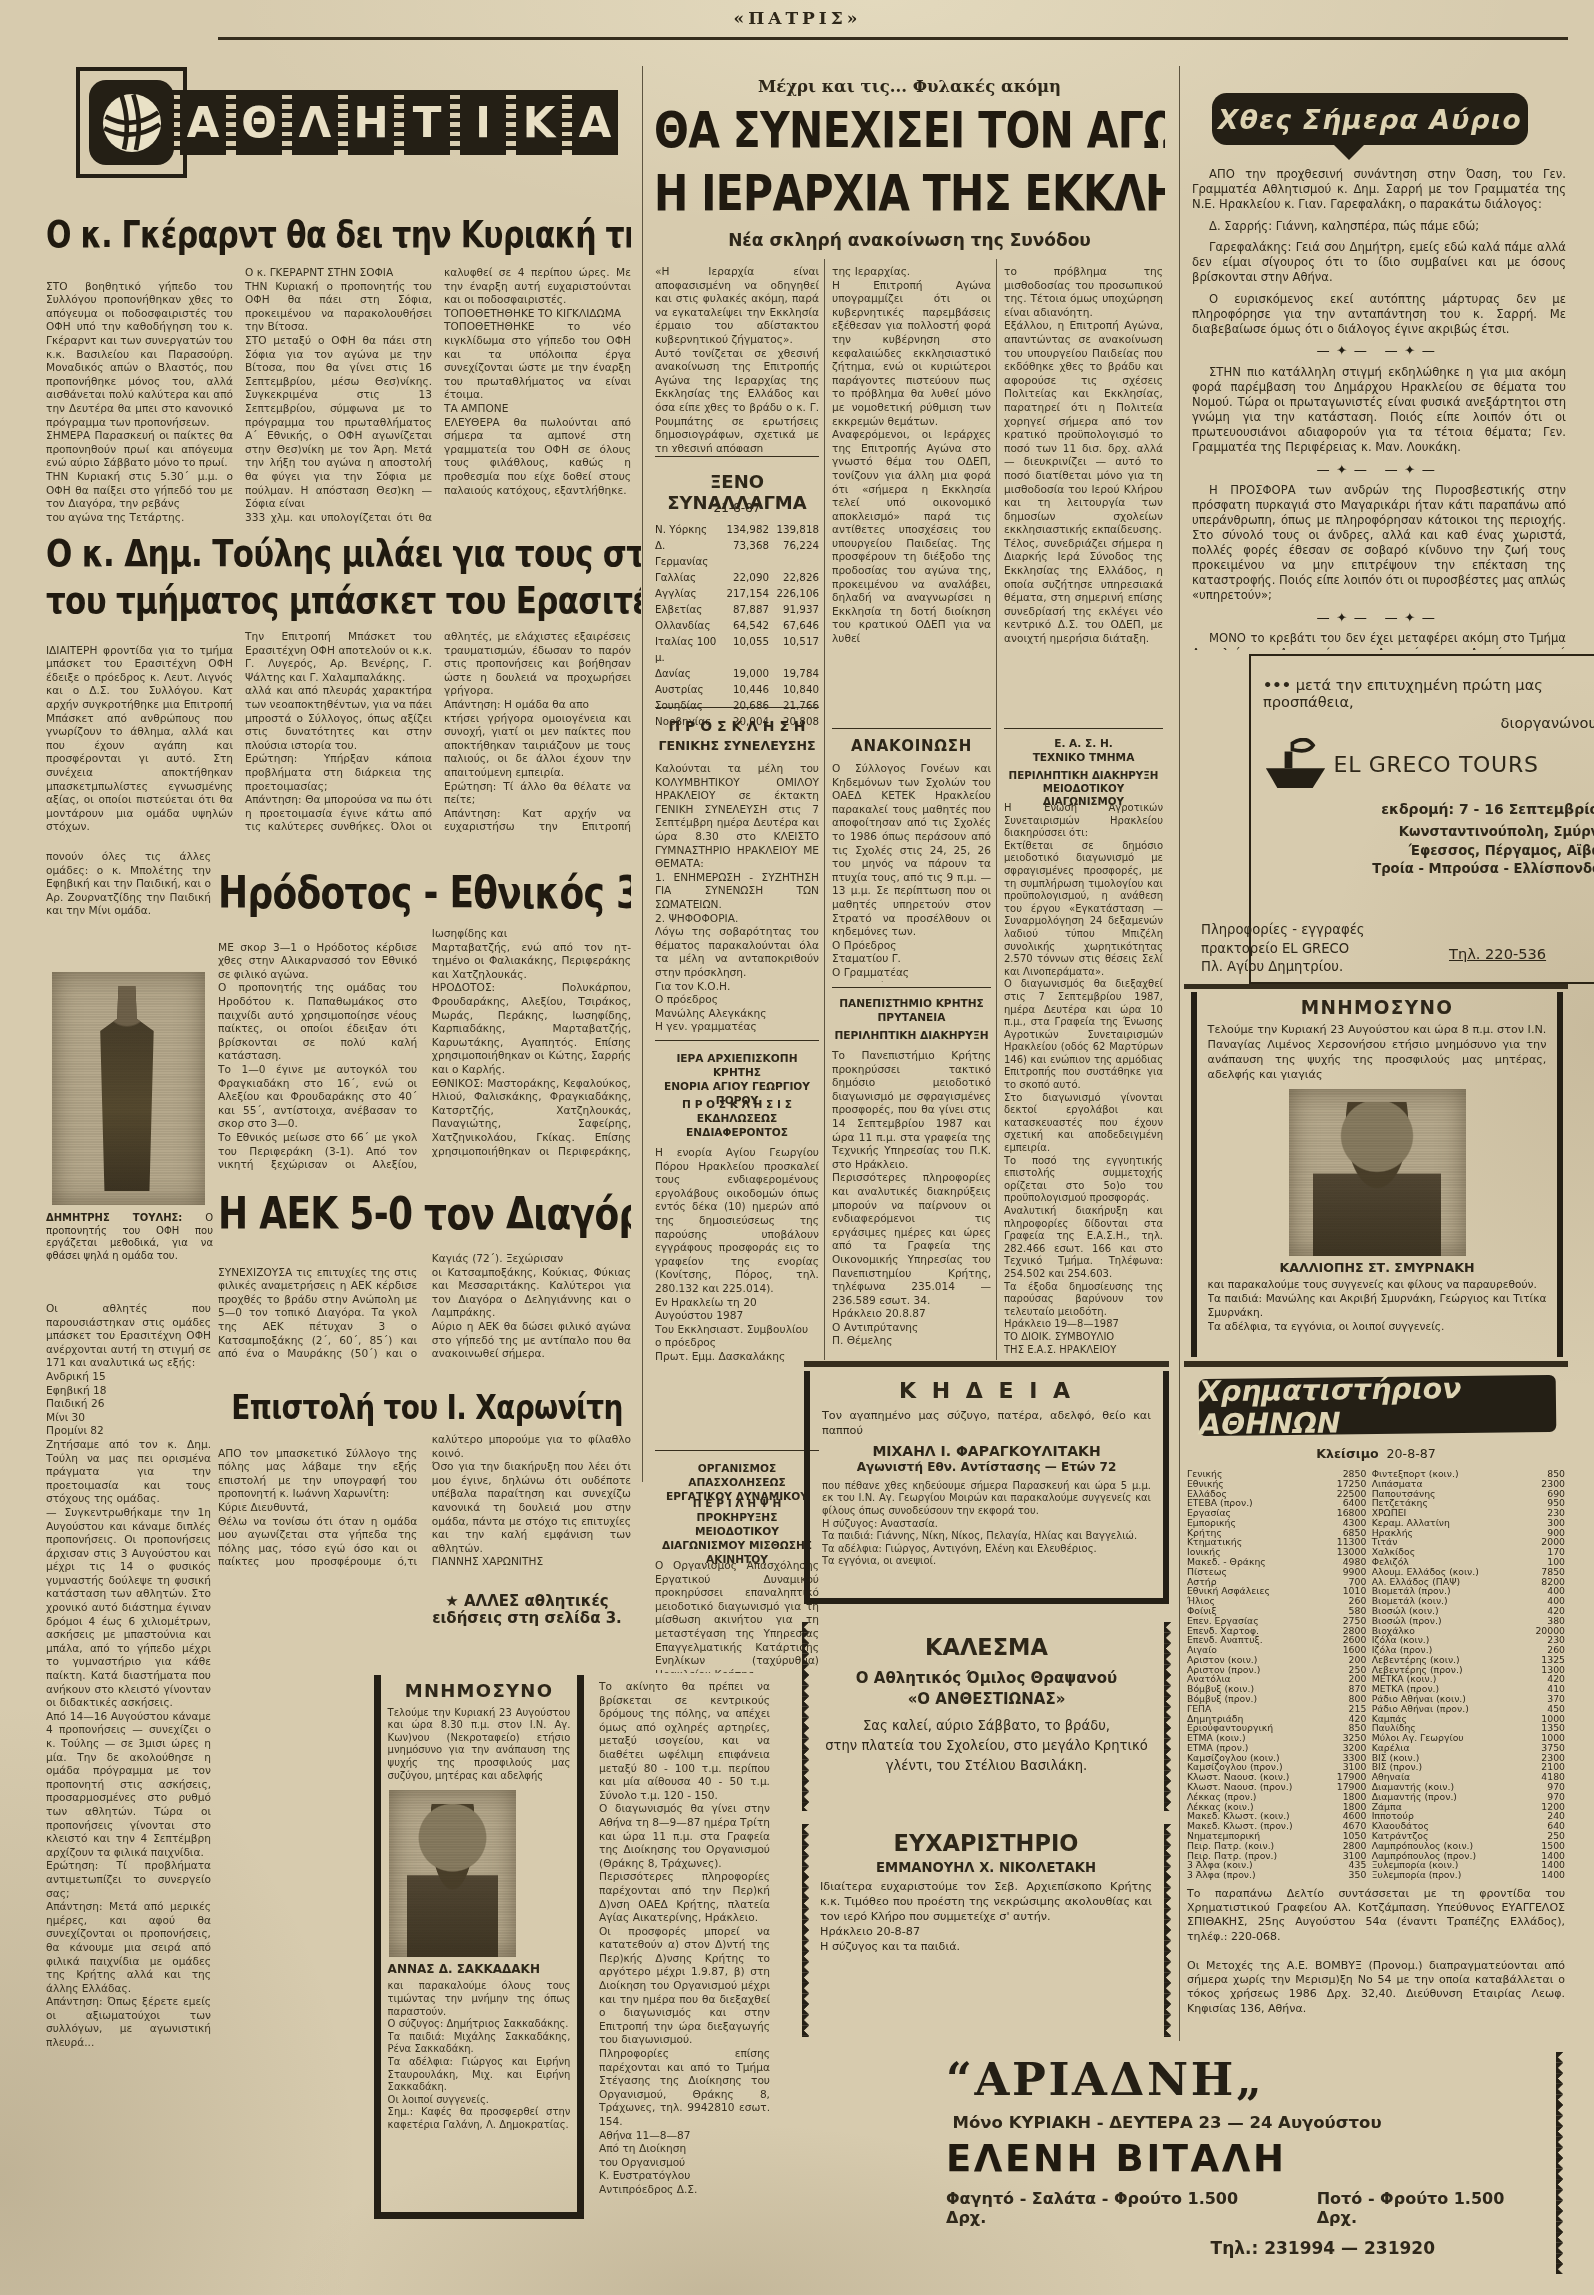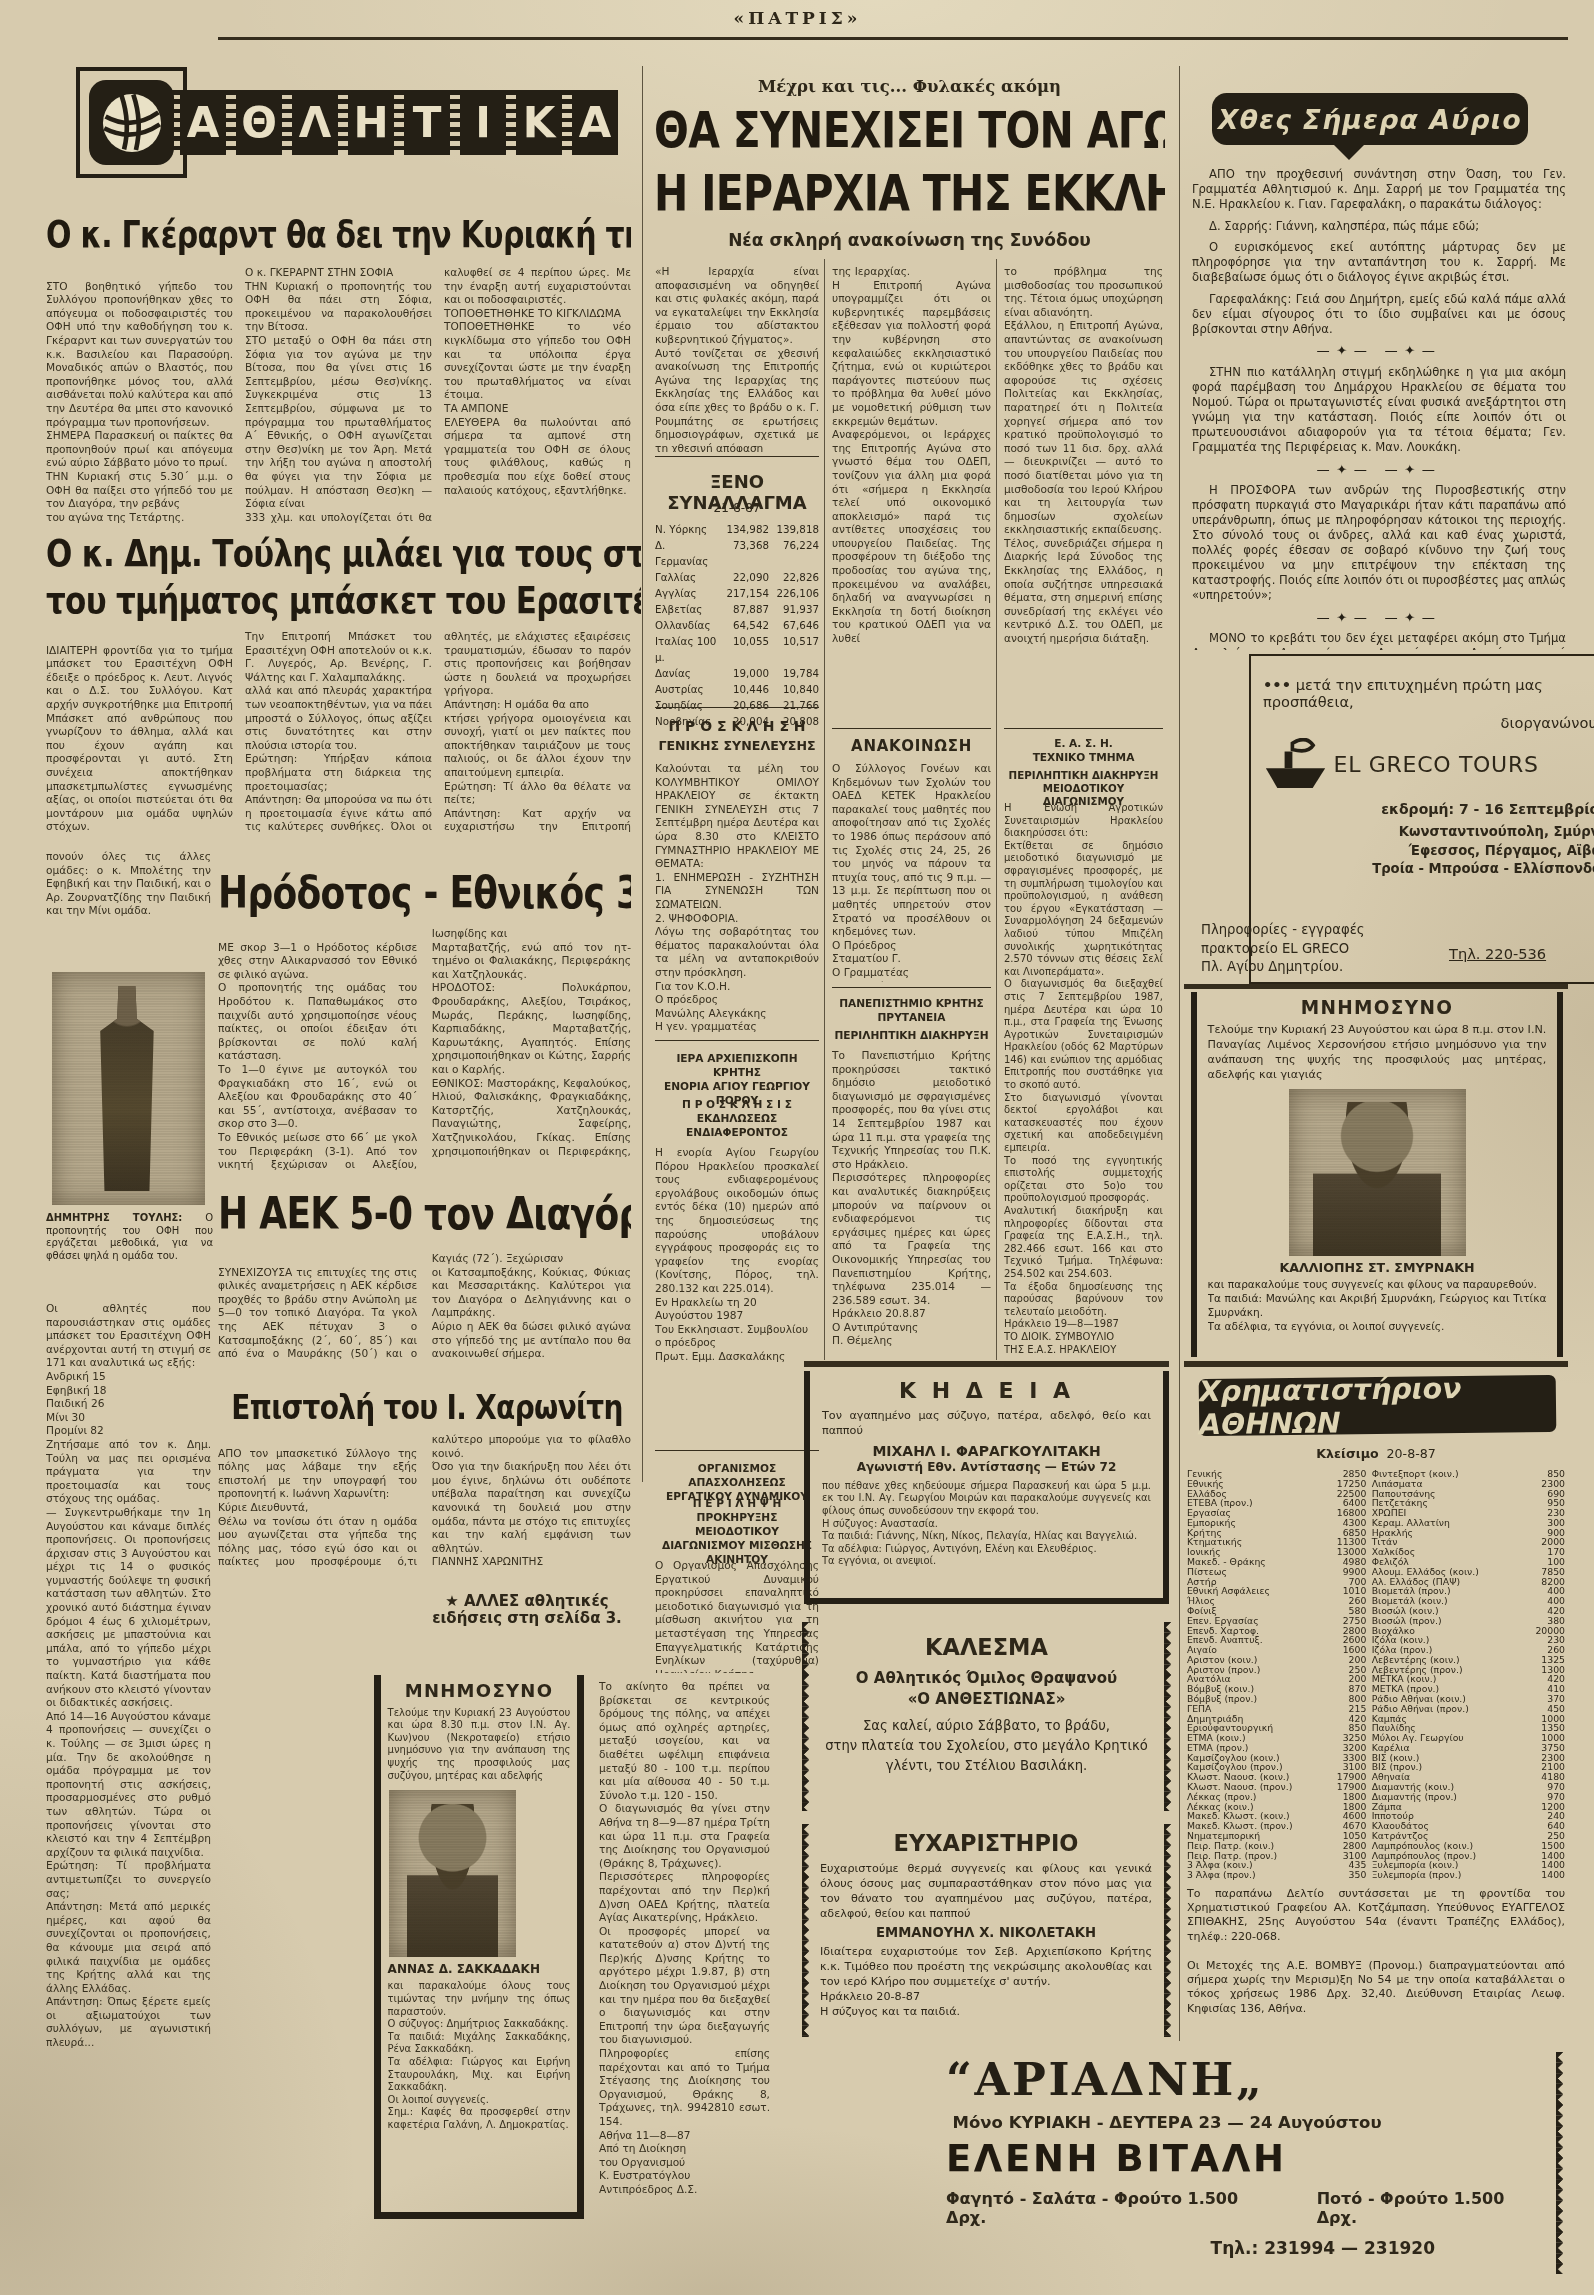--- a/index.html
+++ b/index.html
@@ -383,35 +383,34 @@
     <div class="pre" style="font-size:13.2px;line-height:20px;margin-top:8px;">Σας καλεί, αύριο Σάββατο, το βράδυ,
 στην πλατεία του Σχολείου, στο μεγάλο Κρητικό
 γλέντι, του Στέλιου Βασιλάκη.</div>
   </div>
   <div class="abs zz-h" style="left:802px;top:1814px;width:369px;"></div>
 
   <div class="abs zz-v" style="left:802px;top:1824px;height:213px;"></div>
   <div class="abs zz-v" style="left:1164px;top:1824px;height:213px;"></div>
   <div class="abs" style="left:820px;top:1830px;width:332px;">
     <div class="b ctr" style="font-size:22.5px;">ΕΥΧΑΡΙΣΤΗΡΙΟ</div>
-    <div class="just" style="font-size:11.2px;line-height:15px;margin-top:5.3px;">Ευχαριστούμε θερμά συγγενείς και φίλους και γενικά όλους όσους μας συμπαραστάθηκαν στον πόνο μας για τον θάνατο του αγαπημένου μας συζύγου, πατέρα, αδελφού, θείου και παππού</div>
     <div class="b ctr" style="font-size:13.2px;margin-top:4px;">ΕΜΜΑΝΟΥΗΛ Χ. ΝΙΚΟΛΕΤΑΚΗ</div>
     <div class="just pre ovh" style="font-size:11.2px;line-height:15px;margin-top:4px;height:93px;">Ιδιαίτερα ευχαριστούμε τον Σεβ. Αρχιεπίσκοπο Κρήτης κ.κ. Τιμόθεο που προέστη της νεκρώσιμης ακολουθίας και τον ιερό Κλήρο που συμμετείχε σ' αυτήν.
 Ηράκλειο 20-8-87
 Η σύζυγος και τα παιδιά.</div>
   </div>
   <div class="abs zz-h" style="left:802px;top:2039px;width:369px;"></div>
 
   <div class="abs blob-banner" style="left:1212px;top:93px;width:316px;height:52px;font-size:26.5px;">Χθες  Σήμερα  Αύριο</div>
   <div class="abs ovh" style="left:1192px;top:167px;width:374px;height:483px;font-size:11.6px;line-height:15px;">
 
   <p class="para just">ΑΠΟ την προχθεσινή συνάντηση στην Όαση, του Γεν. Γραμματέα Αθλητισμού κ. Δημ. Σαρρή με τον Γραμματέα της Ν.Ε. Ηρακλείου κ. Γιαν. Γαρεφαλάκη, ο παρακάτω διάλογος:</p>
       <p class="para just">Δ. Σαρρής: Γιάννη, καλησπέρα, πώς πάμε εδώ;</p>
+      <p class="para just">Γαρεφαλάκης: Γειά σου Δημήτρη, εμείς εδώ καλά πάμε αλλά δεν είμαι σίγουρος ότι το ίδιο συμβαίνει και με όσους βρίσκονται στην Αθήνα.</p>
       <p class="para just">Ο ευρισκόμενος εκεί αυτόπτης μάρτυρας δεν με πληροφόρησε για την ανταπάντηση του κ. Σαρρή. Με διαβεβαίωσε όμως ότι ο διάλογος έγινε ακριβώς έτσι.</p>
-      <p class="para just">Γαρεφαλάκης: Γειά σου Δημήτρη, εμείς εδώ καλά πάμε αλλά δεν είμαι σίγουρος ότι το ίδιο συμβαίνει και με όσους βρίσκονται στην Αθήνα.</p>
       <p class="para just sep">—✦—      —✦—</p>
       <p class="para just">ΣΤΗΝ πιο κατάλληλη στιγμή εκδηλώθηκε η για μια ακόμη φορά παρέμβαση του Δημάρχου Ηρακλείου σε θέματα του Νομού. Τώρα οι πρωταγωνιστές είναι φυσικά ανεξάρτητοι στη γνώμη για την κατάσταση. Ποιός είπε λοιπόν ότι οι πρωτευουσιάνοι αδιαφορούν για τα τέτοια θέματα; Γεν. Γραμματέα της Περιφέρειας κ. Μαν. Λουκάκη.</p>
       <p class="para just sep">—✦—      —✦—</p>
       <p class="para just">Η ΠΡΟΣΦΟΡΑ των ανδρών της Πυροσβεστικής στην πρόσφατη πυρκαγιά στο Μαγαρικάρι ήταν κάτι παραπάνω από υπεράνθρωπη, όπως με πληροφόρησαν κάτοικοι της περιοχής. Στο σύνολό τους οι άνδρες, αλλά και καθ ένας χωριστά, πολλές φορές έθεσαν σε σοβαρό κίνδυνο την ζωή τους προκειμένου να μην επιτρέψουν την επέκταση της καταστροφής. Ποιός είπε λοιπόν ότι οι πυροσβέστες μας απλώς «υπηρετούν»;</p>
       <p class="para just sep">—✦—      —✦—</p>
       <p class="para just">ΜΟΝΟ το κρεβάτι του δεν έχει μεταφέρει ακόμη στο Τμήμα Ασφαλείας ο Διοικητής του Αστυνόμος κ. Λιανέρης, αφού δουλεύει από το χάραμα ως αργά τα μεσάνυχτα. Ο νέος Διοικητής, που ανέλαβε πρόσφατα τα καθήκοντά του, διακρίνεται για το ήθος, την εντιμότητα και τις ικανότητές του.</p>
     </div>
 
   <div class="abs" style="left:1249px;top:654px;width:379px;height:330px;border:2.6px solid #2b2416;box-sizing:border-box;padding:20px 12px;">
     <div style="font-size:14.6px;">

